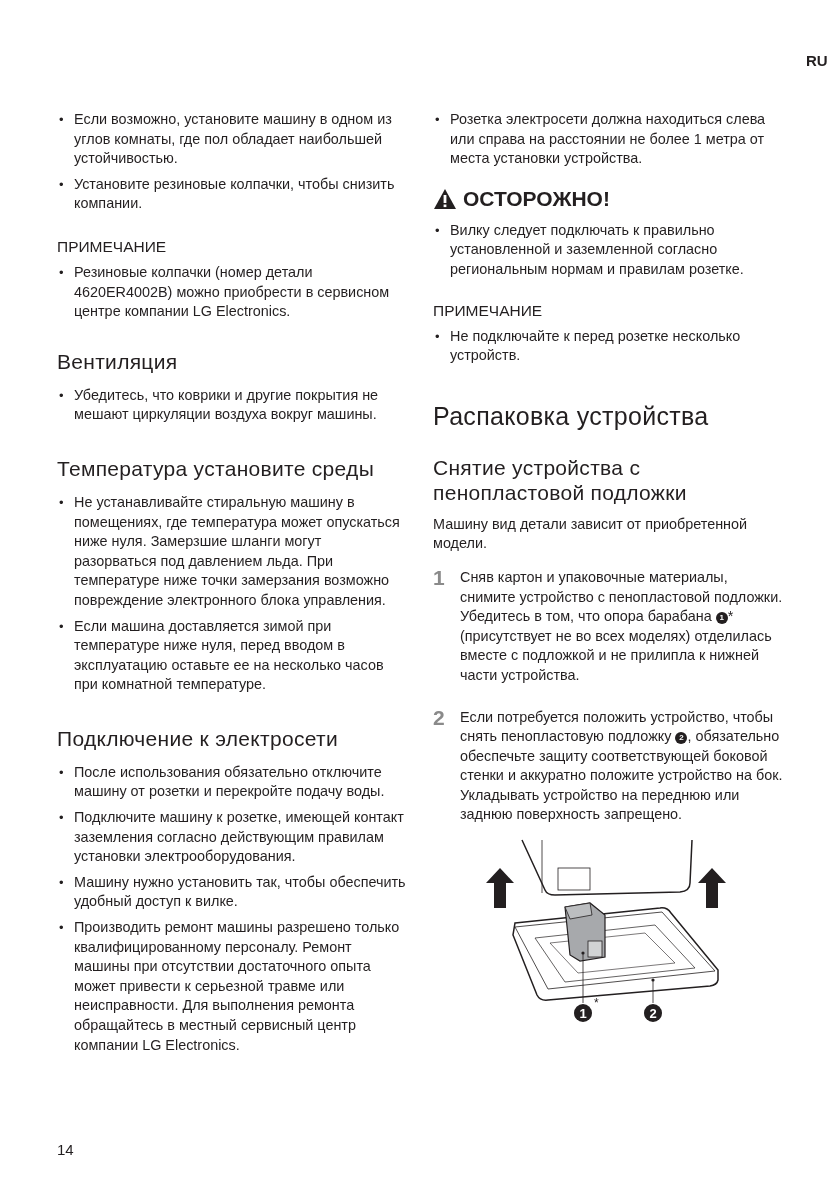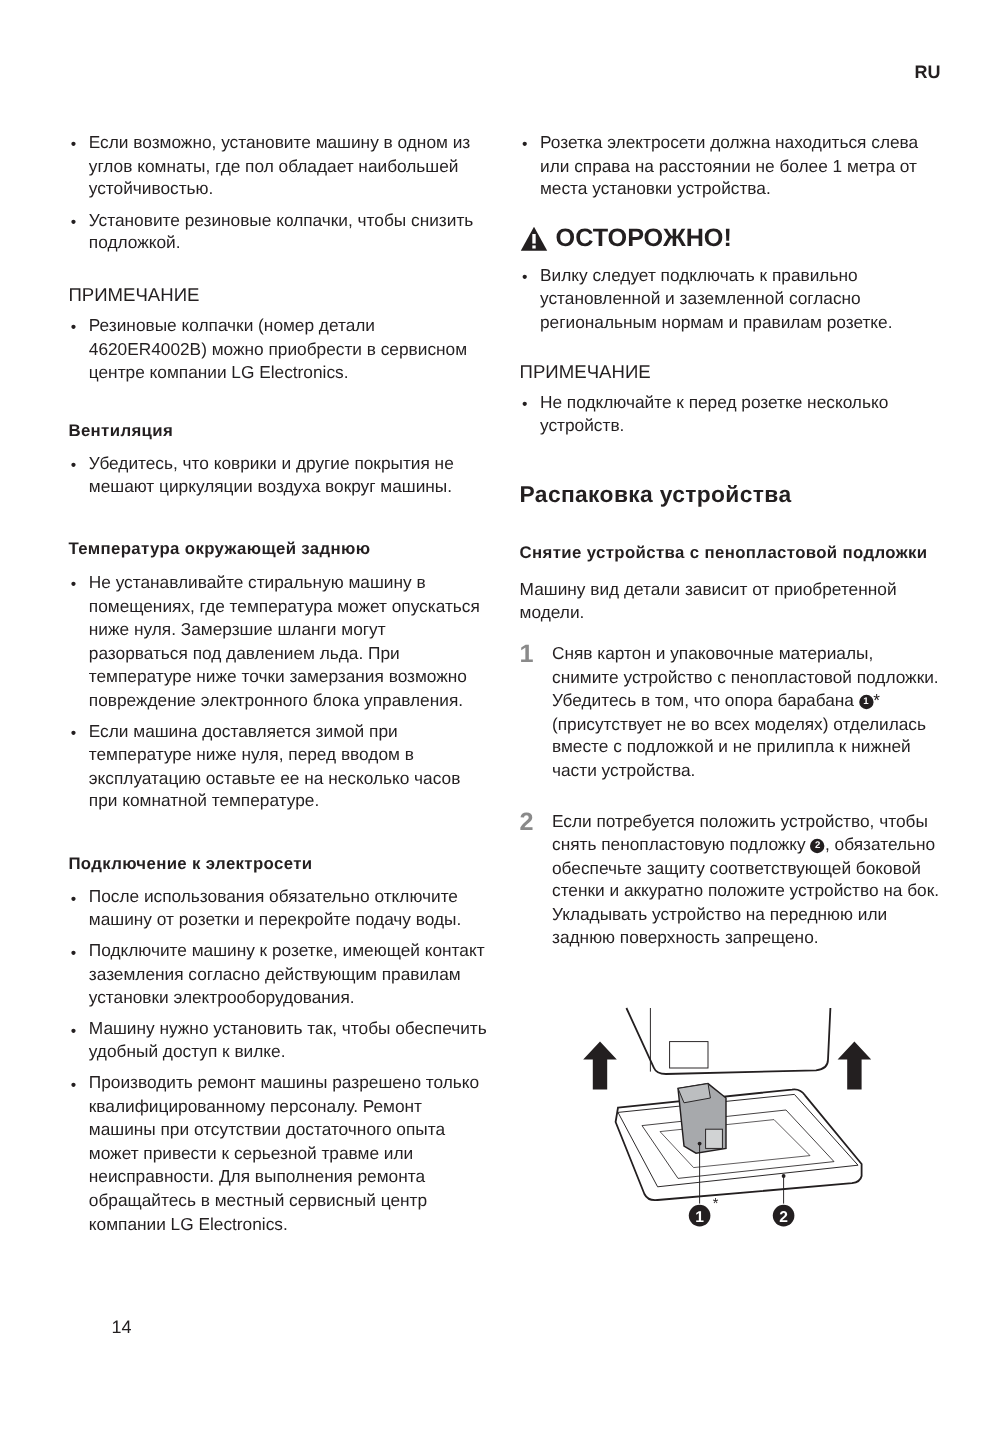--- a/index.html
+++ b/index.html
@@ -1,60 +1,60 @@
 <!DOCTYPE html>
 <html><head>
 <meta charset="utf-8">
 <style>
   html, body { margin: 0; padding: 0; background: #ffffff; }
   body {
     width: 839px; height: 1191px; position: relative; overflow: hidden;
     font-family: "Liberation Sans", sans-serif; color: #231f20;
   }
-  .lang { position: absolute; top: 52px; left: 762px; font-weight: bold; font-size: 15px; }
+  .lang { position: absolute; top: 52px; left: 806px; font-weight: bold; font-size: 15px; }
   .col { position: absolute; width: 350px; }
   .col-left { left: 57px; top: 110px; }
   .col-right { left: 433px; top: 110px; }
   ul.bul { list-style: none; margin: 0; padding: 0; }
   ul.bul li { position: relative; padding-left: 17px; font-size: 14.4px; line-height: 19.6px; margin-bottom: 6px; }
   ul.bul li::before { content: "•"; position: absolute; left: 2px; top: 0; font-size: 13px; }
   .note-h { font-weight: normal; font-size: 15.5px; margin: 0 0 7px 0; }
-  .h2 { font-weight: bold; font-size: 14px; margin: 0 0 12px 0; letter-spacing: 0.3px; }
-  .h1 { font-weight: bold; font-size: 19px; margin: 0; letter-spacing: 0.3px; }
+  .h2 { font-weight: normal; font-size: 21px; margin: 0 0 12px 0; letter-spacing: 0.3px; }
+  .h1 { font-weight: normal; font-size: 25px; margin: 0; letter-spacing: 0.3px; }
   .caution { display: flex; align-items: center; font-weight: bold; font-size: 21px; margin: 18px 0 10px 0; }
   .caution svg { margin-right: 6px; }
   .plain { font-size: 14.4px; line-height: 19.6px; }
   .step { display: flex; font-size: 14.4px; line-height: 19.6px; }
   .step-num { width: 27px; font-weight: bold; font-size: 21px; color: #8a8a8a; flex-shrink: 0; line-height: 20px; }
   .badge { display: inline-block; width: 12px; height: 12px; border-radius: 50%; background: #231f20; color: #fff; font-size: 8px; line-height: 12px; text-align: center; vertical-align: 1px; font-weight: bold; }
-  .page-num { position: absolute; left: 57px; top: 1098px; font-size: 15px; margin-left: 36px; }
+  .page-num { position: absolute; left: 57px; top: 1141px; font-size: 15px; }
   .illu { position: absolute; left: 470px; top: 835px; }
 </style>
 </head>
 <body>
 
 <div class="lang">RU</div>
 
 <div class="col col-left">
   <ul class="bul">
     <li>Если возможно, установите машину в одном из углов комнаты, где пол обладает наибольшей устойчивостью.</li>
-    <li>Установите резиновые колпачки, чтобы снизить подложкой.</li>
+    <li>Установите резиновые колпачки, чтобы снизить компании.</li>
   </ul>
 
   <div class="note-h" style="margin-top:24px">ПРИМЕЧАНИЕ</div>
   <ul class="bul">
     <li>Резиновые колпачки (номер детали 4620ER4002B) можно приобрести в сервисном центре компании LG Electronics.</li>
   </ul>
 
   <div class="h2" style="margin-top:28px">Вентиляция</div>
   <ul class="bul">
     <li>Убедитесь, что коврики и другие покрытия не мешают циркуляции воздуха вокруг машины.</li>
   </ul>
 
-  <div class="h2" style="margin-top:32px">Температура окружающей заднюю</div>
+  <div class="h2" style="margin-top:32px">Температура установите среды</div>
   <ul class="bul">
     <li>Не устанавливайте стиральную машину в помещениях, где температура может опускаться ниже нуля. Замерзшие шланги могут разорваться под давлением льда. При температуре ниже точки замерзания возможно повреждение электронного блока управления.</li>
     <li>Если машина доставляется зимой при температуре ниже нуля, перед вводом в эксплуатацию оставьте ее на несколько часов при комнатной температуре.</li>
   </ul>
 
   <div class="h2" style="margin-top:32px">Подключение к электросети</div>
   <ul class="bul">
     <li>После использования обязательно отключите машину от розетки и перекройте подачу воды.</li>
     <li>Подключите машину к розетке, имеющей контакт заземления согласно действующим правилам установки электрооборудования.</li>
     <li>Машину нужно установить так, чтобы обеспечить удобный доступ к вилке.</li>

